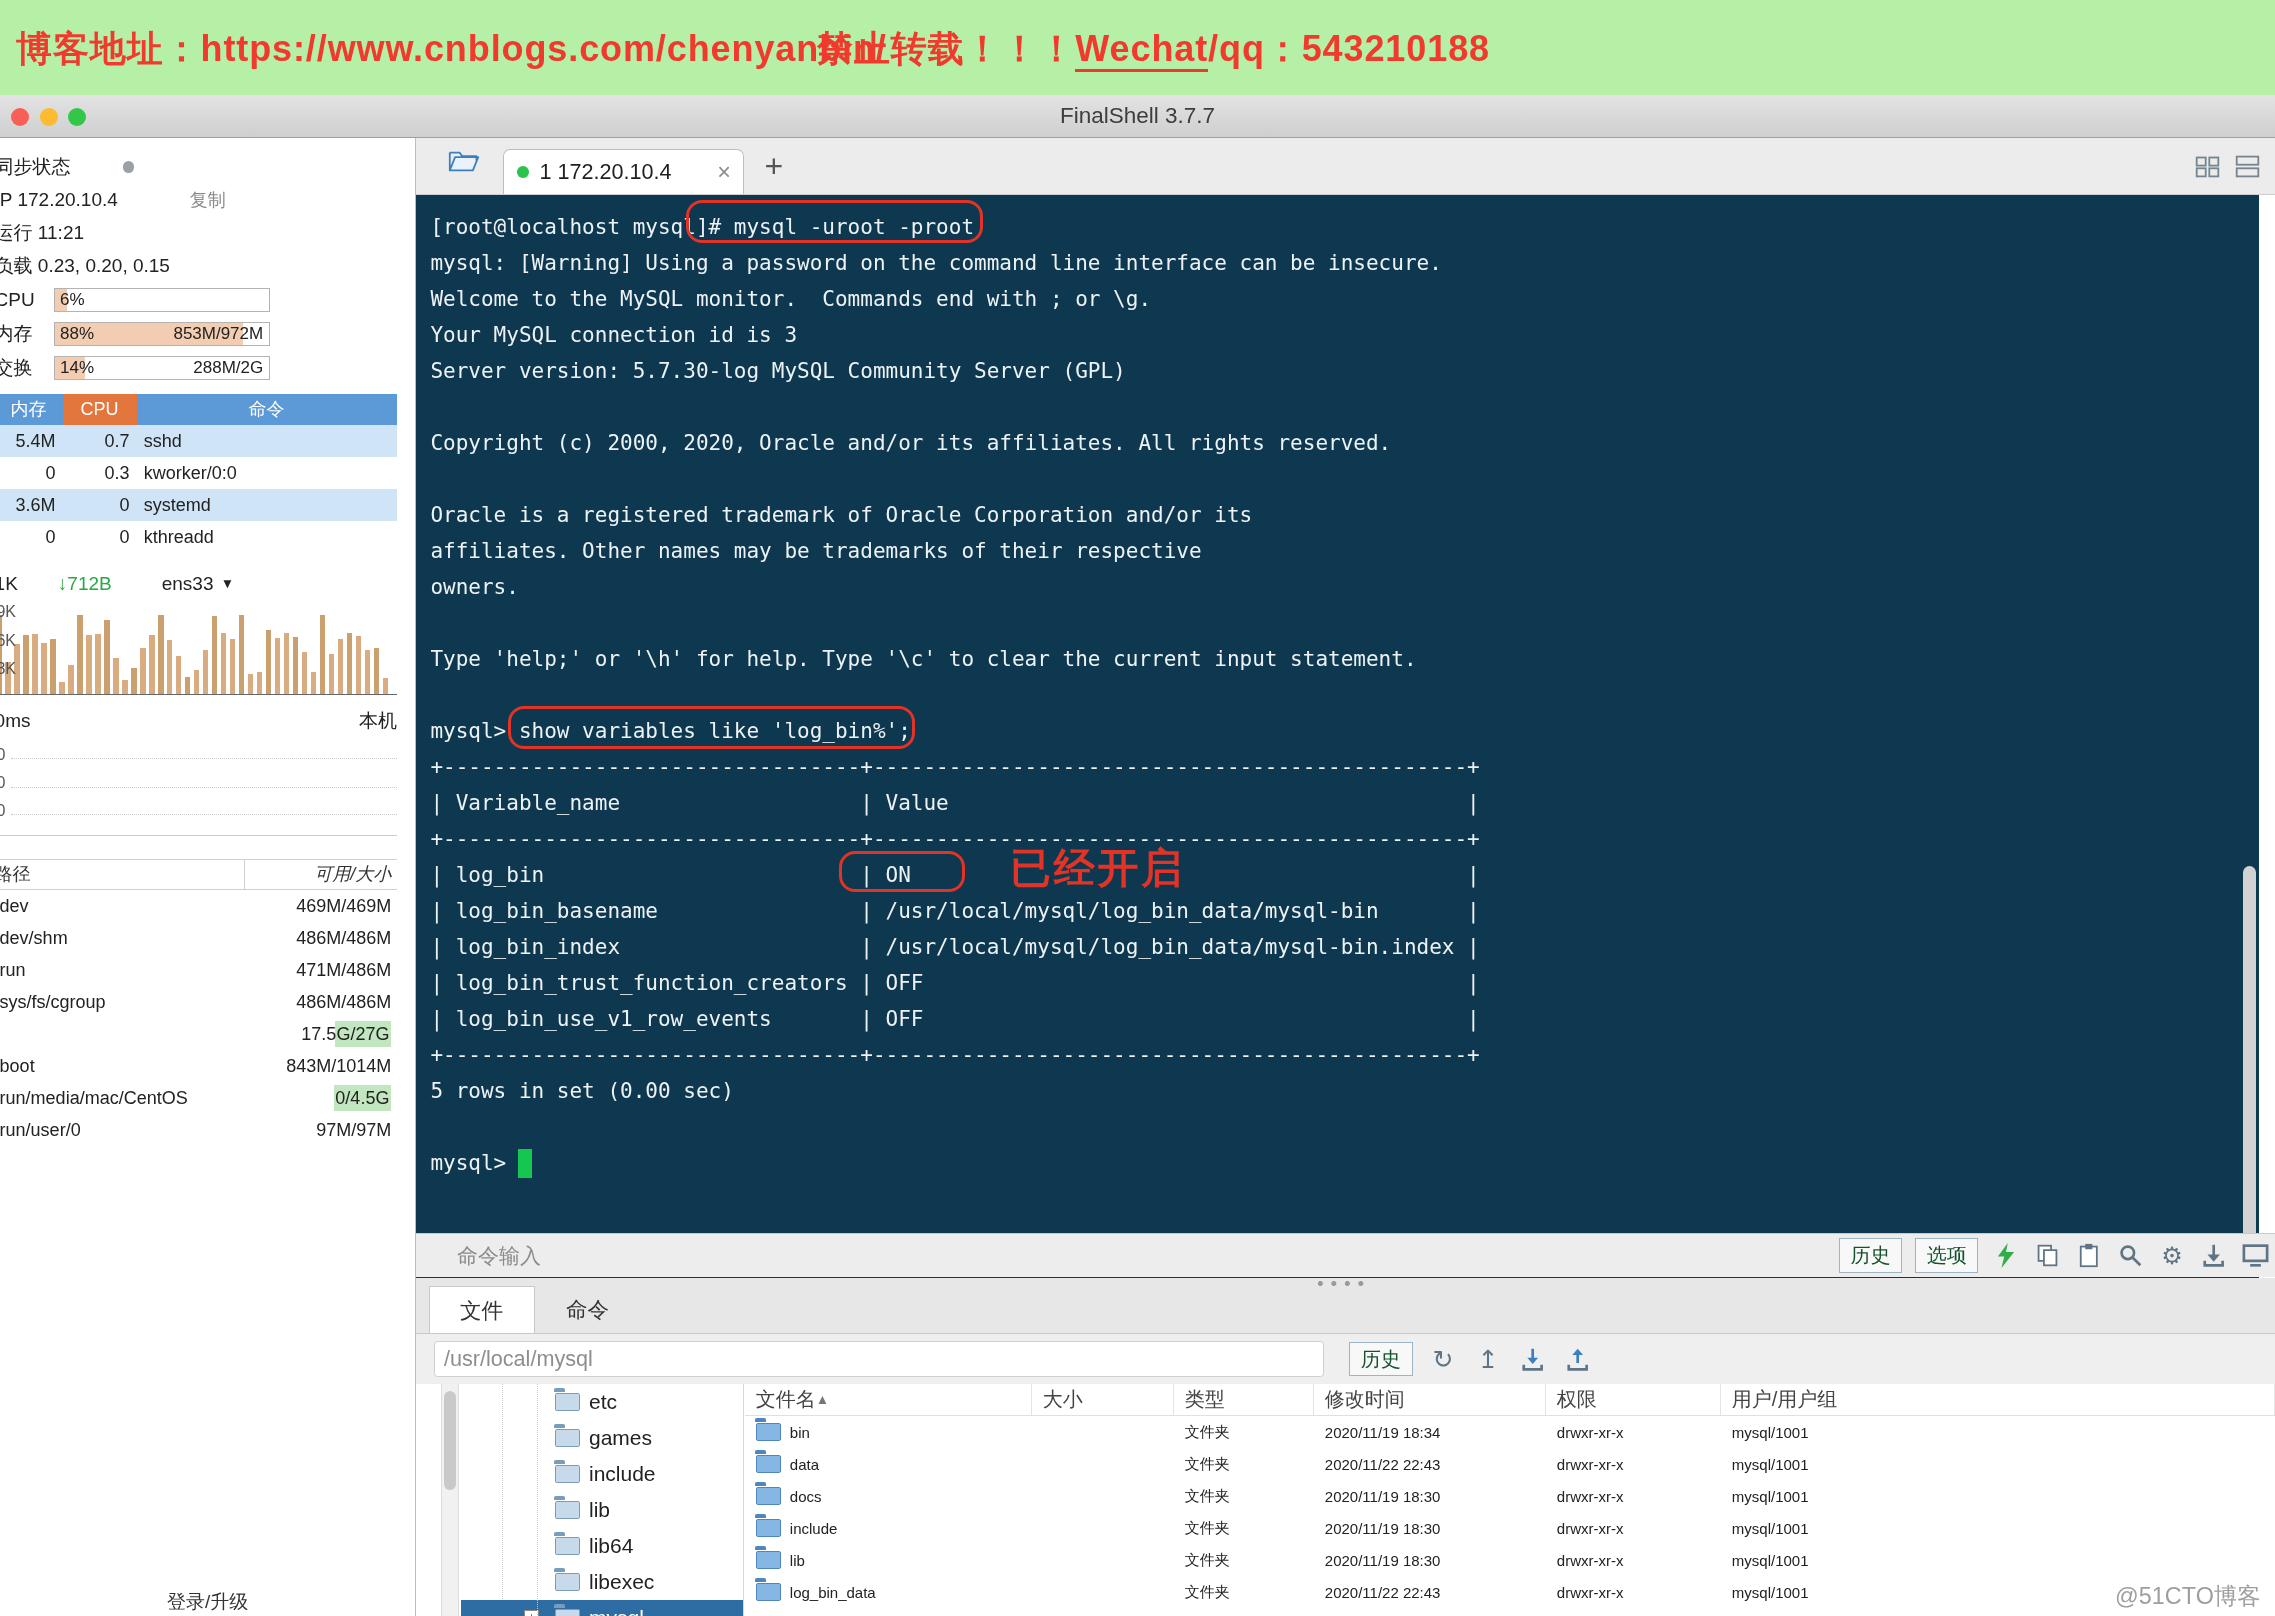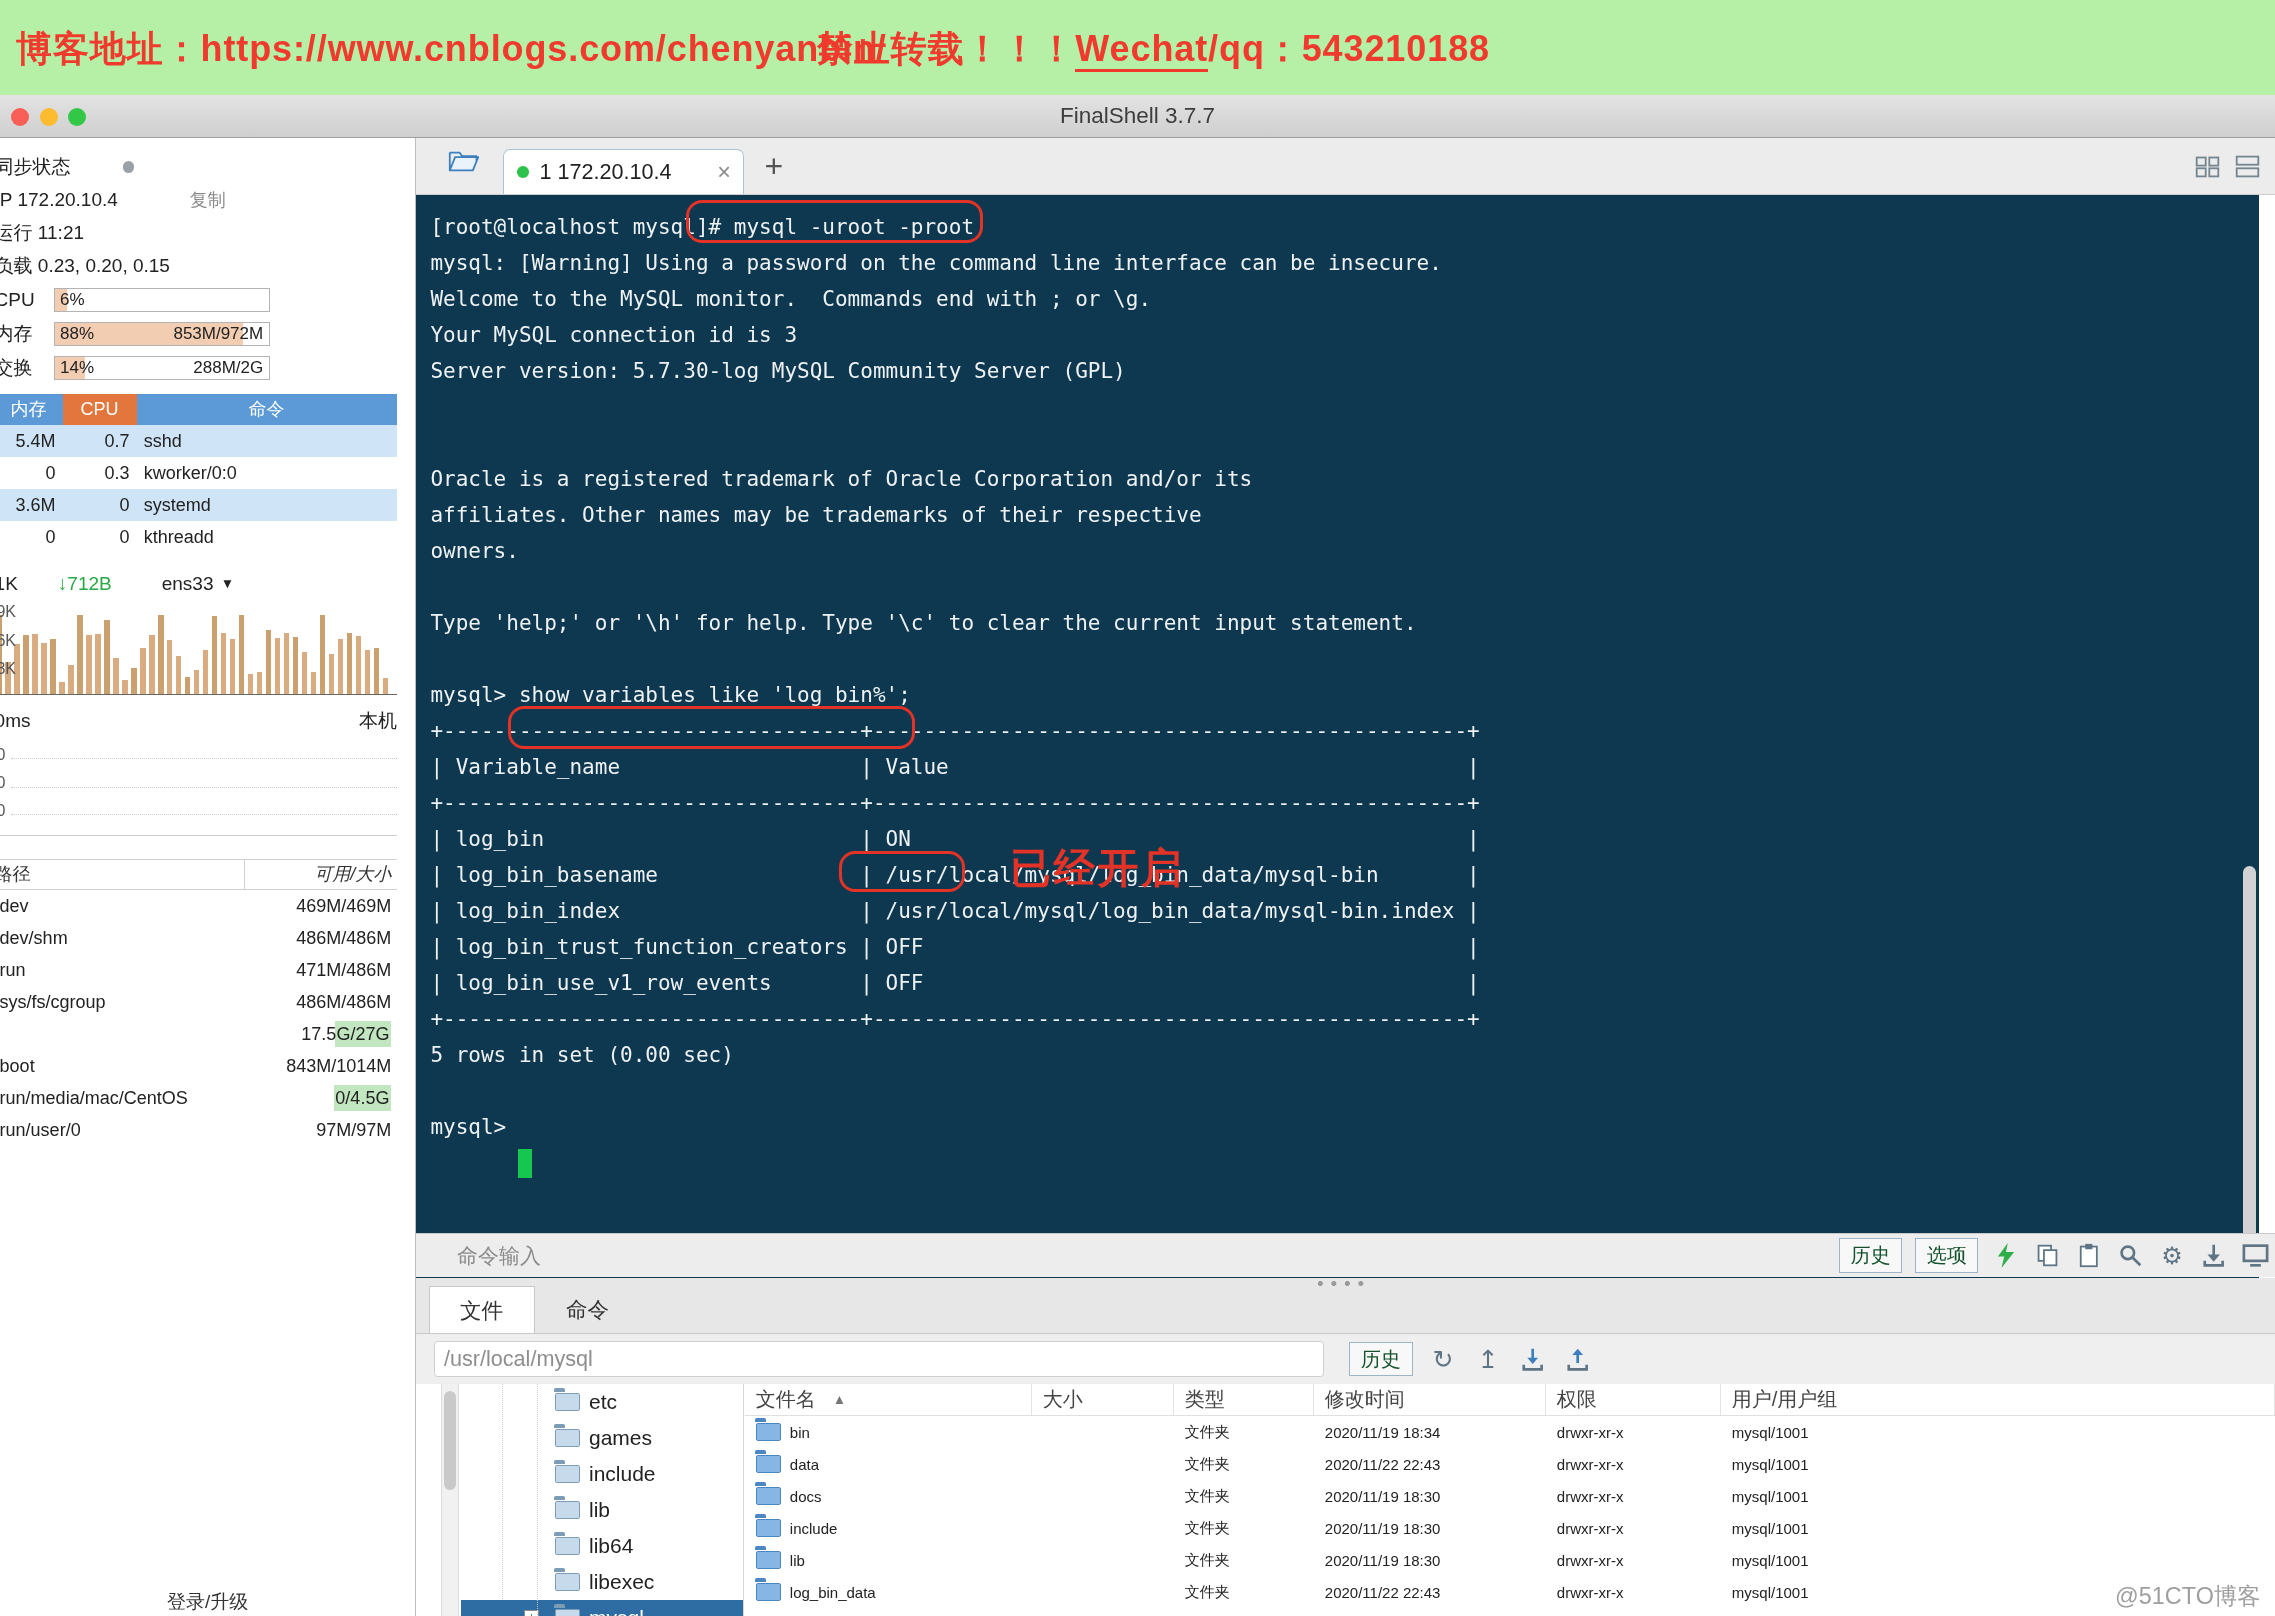--- a/index.html
+++ b/index.html
@@ -112,21 +112,21 @@
   .titem.selected { background:#2e6da4; color:#fff; }
   .texp { position:absolute; left:63px; width:15.3px; height:15.3px; border:0.9px solid #8c8c8c; background:
       linear-gradient(#666,#666) center/8px 0.9px no-repeat,
       linear-gradient(#666,#666) center/0.9px 8px no-repeat, #fff; }
   .tfolder { width:25px; height:18px; background:#c7daec; border:1.8px solid #7d9cb8; border-radius:1.8px; position:relative; margin-right:9px; flex:none; }
   .tfolder::before { content:""; position:absolute; left:-1.8px; top:-6.3px; width:10.8px; height:4.5px; background:#7d9cb8; border-radius:1.8px 1.8px 0 0; }
   .ffolder { width:25px; height:18px; background:#85b6e4; border:1.8px solid #4d86c0; border-radius:1.8px; position:relative; flex:none; }
   .ffolder::before { content:""; position:absolute; left:-1.8px; top:-6.3px; width:10.8px; height:4.5px; background:#4d86c0; border-radius:1.8px 1.8px 0 0; }
   .ftable { position:absolute; left:329px; top:0; right:0; bottom:0; overflow:hidden; }
   .fhead { display:grid; grid-template-columns:287px 142px 140px 232px 175px 1fr; height:32px; border-bottom:0.9px solid #e0e0e0; font-size:20px; color:#444; }
-  .fh { display:flex; align-items:center; padding-left:10.8px; border-right:0.9px solid #e3e3e3; gap:17px; }
+  .fh { display:flex; align-items:center; padding-left:10.8px; border-right:0.9px solid #e3e3e3; gap:0; }
   .sort { font-size:13.5px; color:#777; }
   .frow { display:grid; grid-template-columns:287px 142px 140px 232px 175px 1fr; height:32px; align-items:center; font-size:15px; color:#222; }
   .fname { display:flex; align-items:center; gap:9px; padding-left:10.8px; }
   .fcell { padding-left:10.8px; white-space:nowrap; overflow:hidden; }
 
   .watermark { position:absolute; right:14.4px; bottom:5.4px; font-size:23.4px; color:#8e8e8e; opacity:.85; }
   svg { display:block; }
 </style>
 </head>
 <body>
@@ -363,20 +363,21 @@
       </div>
 
       <div class="terminal">
         <div class="termtext" id="term-lines">
             <div class="tline">[root@localhost mysql]# mysql -uroot -proot</div>
             <div class="tline">mysql: [Warning] Using a password on the command line interface can be insecure.</div>
             <div class="tline">Welcome to the MySQL monitor.  Commands end with ; or \g.</div>
             <div class="tline">Your MySQL connection id is 3</div>
             <div class="tline">Server version: 5.7.30-log MySQL Community Server (GPL)</div>
             <div class="tline"></div>
+            <div class="tline">Copyright (c) 2000, 2020, Oracle and/or its affiliates. All rights reserved.</div>
             <div class="tline"></div>
             <div class="tline">Oracle is a registered trademark of Oracle Corporation and/or its</div>
             <div class="tline">affiliates. Other names may be trademarks of their respective</div>
             <div class="tline">owners.</div>
             <div class="tline"></div>
             <div class="tline">Type 'help;' or '\h' for help. Type '\c' to clear the current input statement.</div>
             <div class="tline"></div>
             <div class="tline">mysql&gt; show variables like 'log_bin%';</div>
             <div class="tline">+---------------------------------+-----------------------------------------------+</div>
             <div class="tline">| Variable_name                   | Value                                         |</div>

